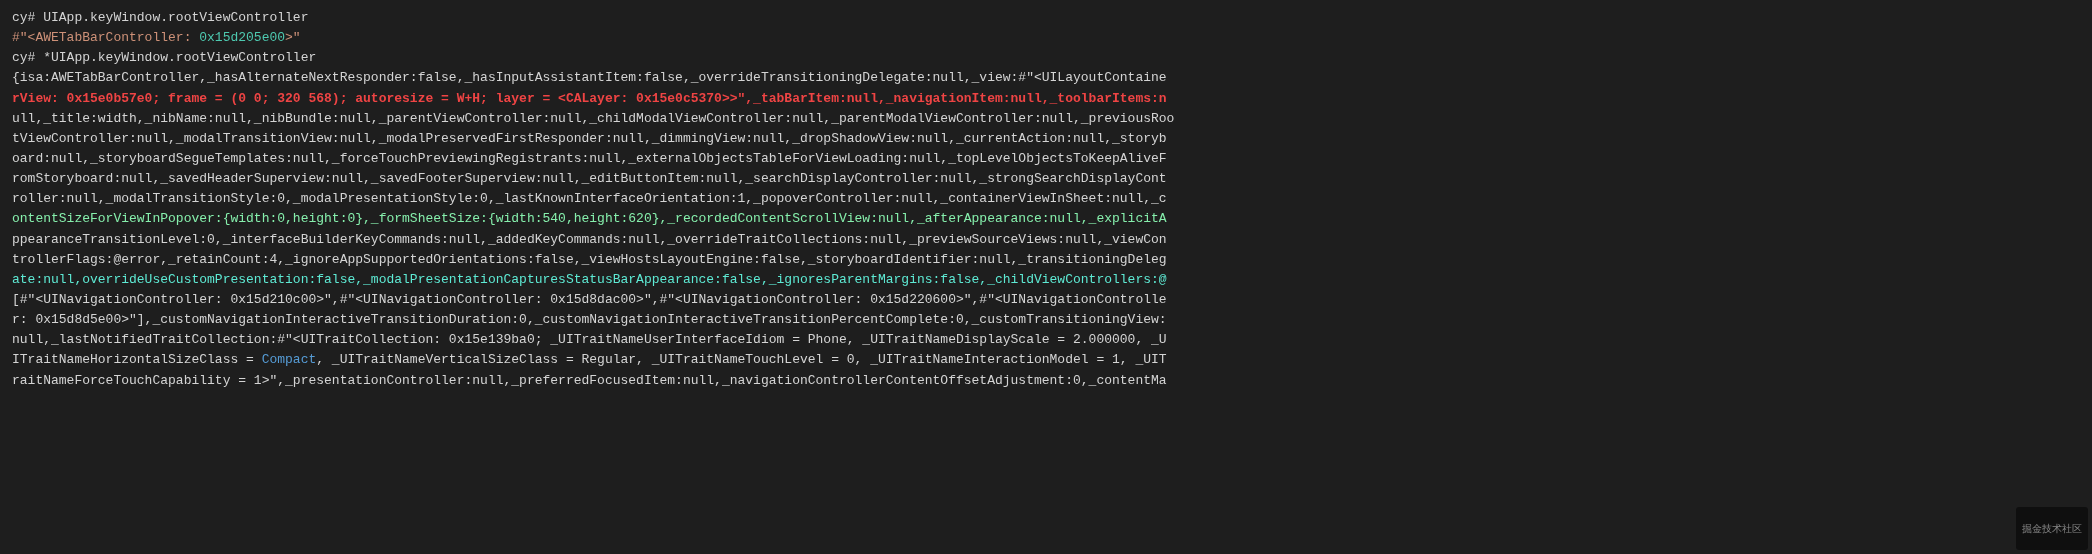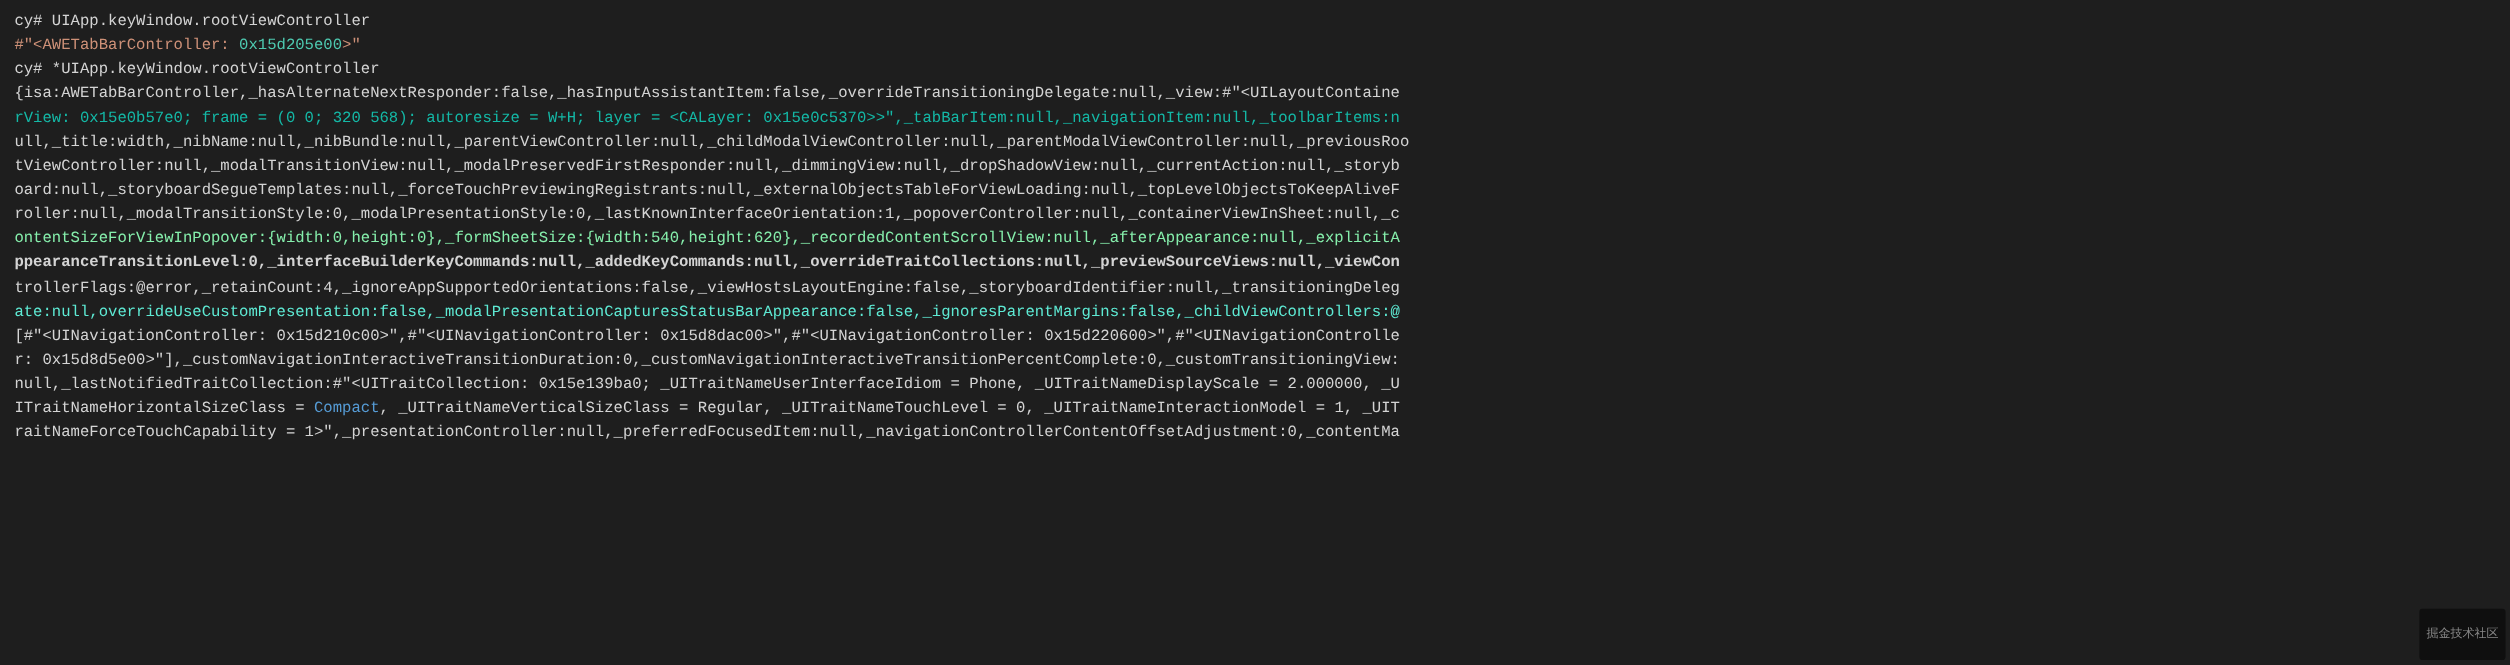--- a/index.html
+++ b/index.html
@@ -47,27 +47,28 @@
   </style>
 </head>
 <body>
 
 <div class="terminal">
   <div id="lines-container">
       <div class="line"><span style="color: rgb(212, 212, 212);">cy# UIApp.keyWindow.rootViewController</span></div>
       <div class="line"><span style="color: rgb(206, 145, 120);">#"&lt;AWETabBarController: </span><span style="color: rgb(78, 201, 176);">0x15d205e00</span><span style="color: rgb(206, 145, 120);">&gt;"</span></div>
       <div class="line"><span style="color: rgb(212, 212, 212);">cy# *UIApp.keyWindow.rootViewController</span></div>
       <div class="line"><span style="color: rgb(212, 212, 212);">{isa:AWETabBarController,_hasAlternateNextResponder:false,_hasInputAssistantItem:false,_overrideTransitioningDelegate:null,_view:#"&lt;UILayoutContaine</span></div>
-      <div class="line"><span style="color: #14b8a6;">rView: 0x15e0b57e0; frame = (0 0; 320 568); autoresize = W+H; layer = &lt;CALayer: 0x15e0c5370&gt;&gt;",_tabBarItem:null,_navigationItem:null,_toolbarItems:n</span></div>
+      <div class="line"><span style="color: #ef4444; font-weight: bold;">rView: 0x15e0b57e0; frame = (0 0; 320 568); autoresize = W+H; layer = &lt;CALayer: 0x15e0c5370&gt;&gt;",_tabBarItem:null,_navigationItem:null,_toolbarItems:n</span></div>
       <div class="line"><span style="color: rgb(212, 212, 212);">ull,_title:width,_nibName:null,_nibBundle:null,_parentViewController:null,_childModalViewController:null,_parentModalViewController:null,_previousRoo</span></div>
       <div class="line"><span style="color: rgb(212, 212, 212);">tViewController:null,_modalTransitionView:null,_modalPreservedFirstResponder:null,_dimmingView:null,_dropShadowView:null,_currentAction:null,_storyb</span></div>
       <div class="line"><span style="color: rgb(212, 212, 212);">oard:null,_storyboardSegueTemplates:null,_forceTouchPreviewingRegistrants:null,_externalObjectsTableForViewLoading:null,_topLevelObjectsToKeepAliveF</span></div>
+      <div class="line"><span style="color: rgb(212, 212, 212);">romStoryboard:null,_savedHeaderSuperview:null,_savedFooterSuperview:null,_editButtonItem:null,_searchDisplayController:null,_strongSearchDisplayCont</span></div>
       <div class="line"><span style="color: rgb(212, 212, 212); margin-top: 20px;">roller:null,_modalTransitionStyle:0,_modalPresentationStyle:0,_lastKnownInterfaceOrientation:1,_popoverController:null,_containerViewInSheet:null,_c</span></div>
       <div class="line"><span style="color: #86efac;">ontentSizeForViewInPopover:{width:0,height:0},_formSheetSize:{width:540,height:620},_recordedContentScrollView:null,_afterAppearance:null,_explicitA</span></div>
-      <div class="line"><span style="color: rgb(212, 212, 212); font-weight: bold;">ppearanceTransitionLevel:0,_interfaceBuilderKeyCommands:null,_addedKeyCommands:null,_overrideTraitCollections:null,_previewSourceViews:null,_viewCon</span></div>
+      <div class="line"><span style="color: rgb(212, 212, 212);">ppearanceTransitionLevel:0,_interfaceBuilderKeyCommands:null,_addedKeyCommands:null,_overrideTraitCollections:null,_previewSourceViews:null,_viewCon</span></div>
       <div class="line"><span style="color: rgb(212, 212, 212);">trollerFlags:@error,_retainCount:4,_ignoreAppSupportedOrientations:false,_viewHostsLayoutEngine:false,_storyboardIdentifier:null,_transitioningDeleg</span></div>
       <div class="line"><span style="color: #5eead4; margin-top: 40px;">ate:null,overrideUseCustomPresentation:false,_modalPresentationCapturesStatusBarAppearance:false,_ignoresParentMargins:false,_childViewControllers:@</span></div>
       <div class="line"><span style="color: rgb(212, 212, 212);">[#"&lt;UINavigationController: 0x15d210c00&gt;",#"&lt;UINavigationController: 0x15d8dac00&gt;",#"&lt;UINavigationController: 0x15d220600&gt;",#"&lt;UINavigationControlle</span></div>
       <div class="line"><span style="color: rgb(212, 212, 212);">r: 0x15d8d5e00&gt;"],_customNavigationInteractiveTransitionDuration:0,_customNavigationInteractiveTransitionPercentComplete:0,_customTransitioningView:</span></div>
       <div class="line"><span style="color: rgb(212, 212, 212);">null,_lastNotifiedTraitCollection:#"&lt;UITraitCollection: 0x15e139ba0; _UITraitNameUserInterfaceIdiom = Phone, _UITraitNameDisplayScale = 2.000000, _U</span></div>
       <div class="line"><span style="color: rgb(212, 212, 212);">ITraitNameHorizontalSizeClass = </span><span style="color: rgb(86, 156, 214);">Compact</span><span style="color: rgb(212, 212, 212);">, _UITraitNameVerticalSizeClass = Regular, _UITraitNameTouchLevel = 0, _UITraitNameInteractionModel = 1, _UIT</span></div>
       <div class="line"><span style="color: rgb(212, 212, 212);">raitNameForceTouchCapability = 1&gt;",_presentationController:null,_preferredFocusedItem:null,_navigationControllerContentOffsetAdjustment:0,_contentMa</span></div>
     </div>
   <div class="watermark">掘金技术社区</div>
 </div>

